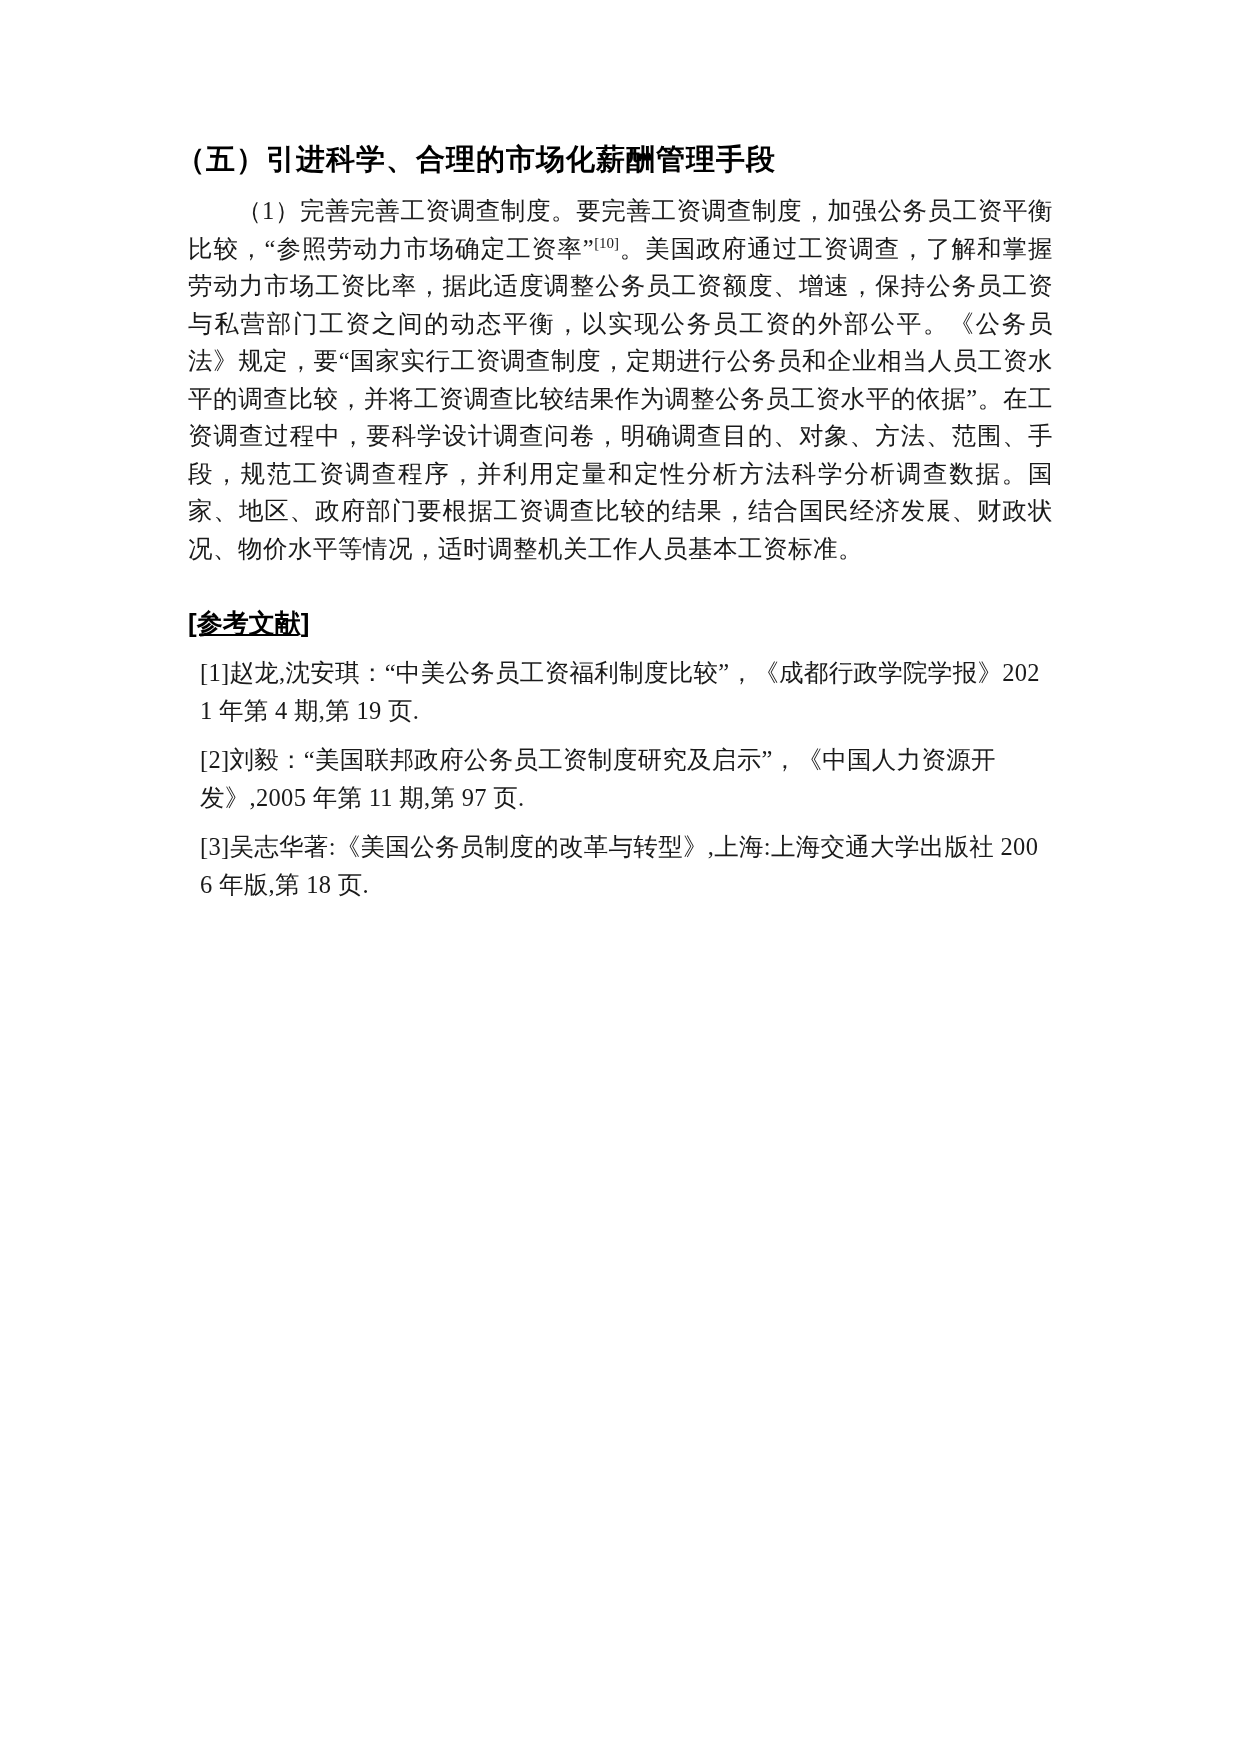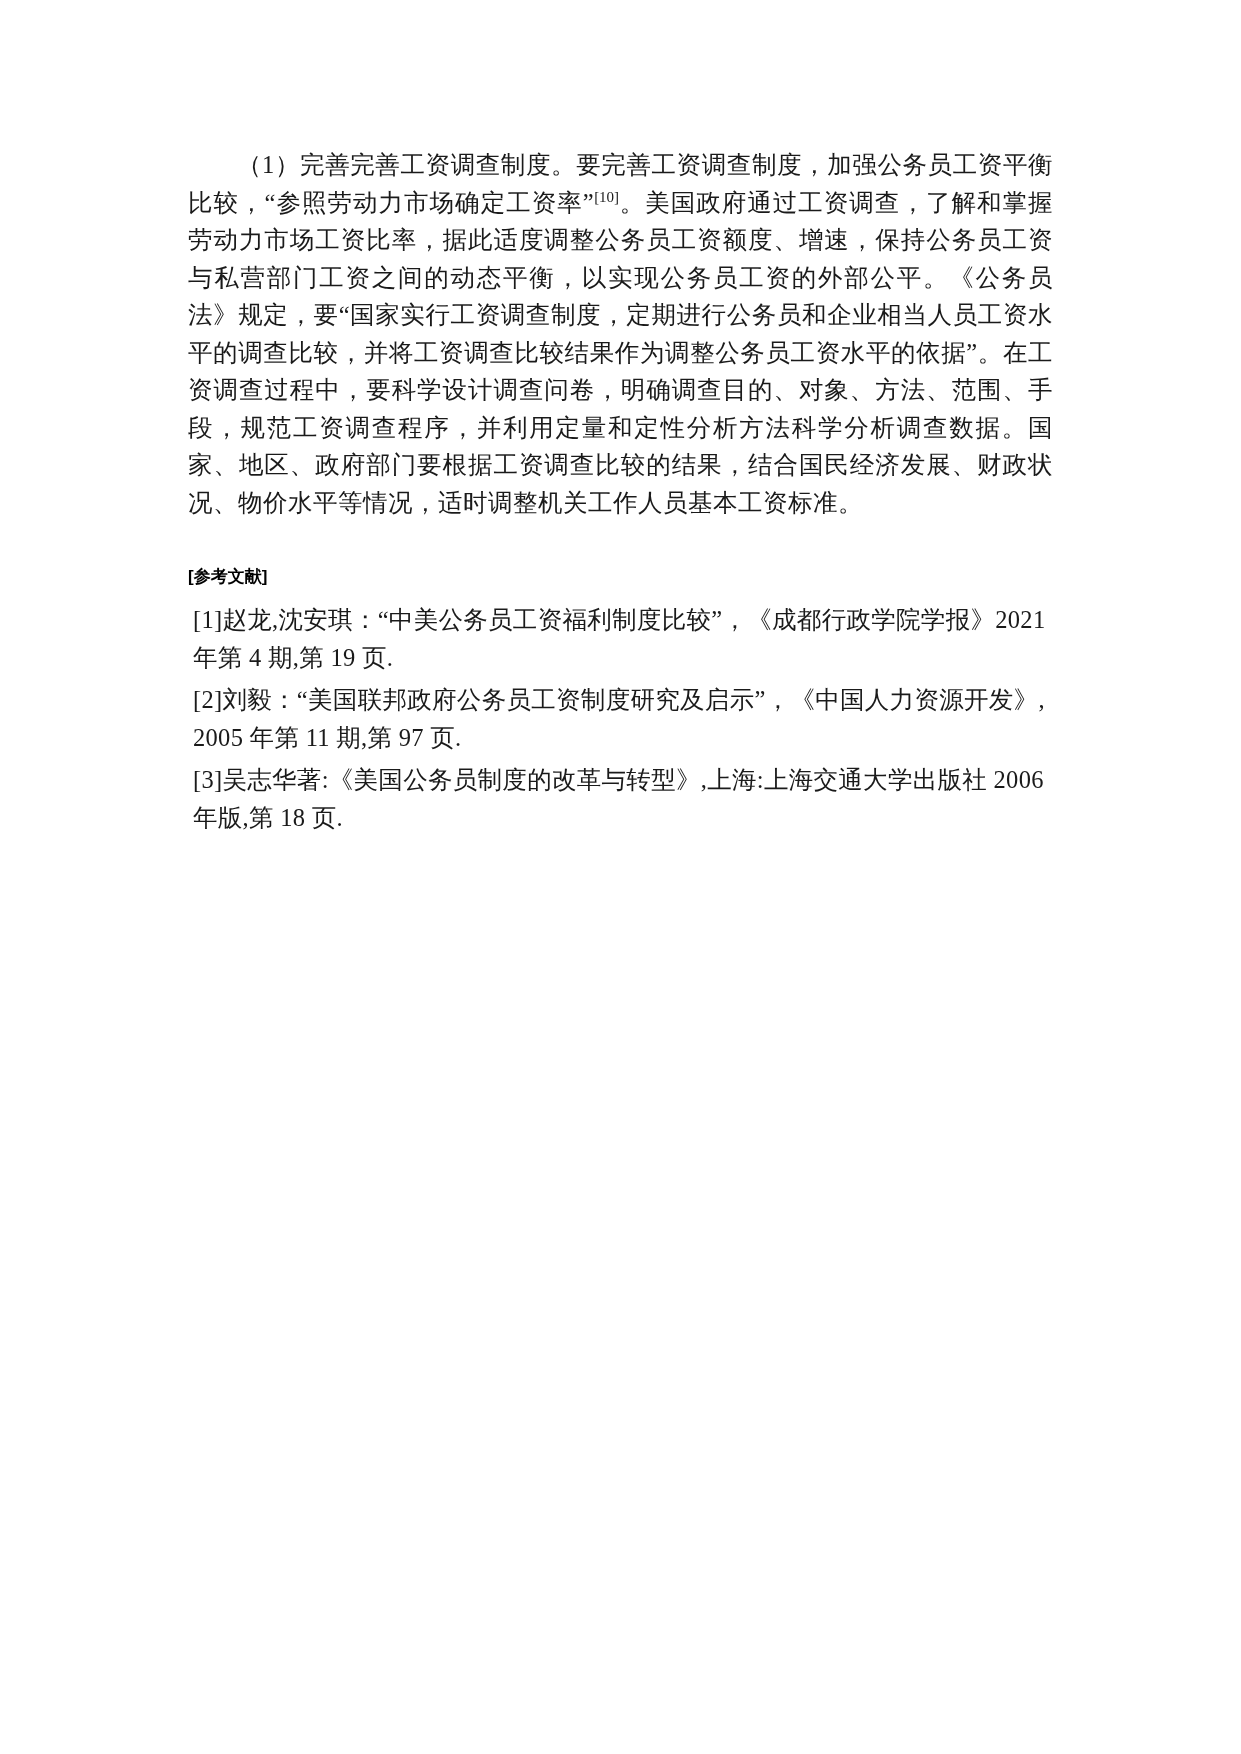--- a/index.html
+++ b/index.html
@@ -42,38 +42,40 @@
   .sup-note {
     font-size: 15px;
     vertical-align: super;
     line-height: 0;
     letter-spacing: 0;
   }
   .refs-heading {
     margin: 37px 0 0 0;
     font-family: "Liberation Sans", "DejaVu Sans", sans-serif;
     font-weight: 700;
-    font-size: 17px;
+    font-size: 26px;
     line-height: 38px;
     color: #000000;
+    text-decoration: underline;
   }
   .ref-item {
-    margin: 5px;
+    margin: 12px;
     font-size: 24.5px;
     line-height: 37.5px;
     text-align: left;
     letter-spacing: 0.3px;
     word-break: break-all;
   }
 </style>
 </head>
 <body>
 
 <div class="page">
 
+  <h2 class="section-title">（五）引进科学、合理的市场化薪酬管理手段</h2>
 
   <div class="body-block">
 
     <p class="para"><span>（1）完善完善工资调查制度。要完善工资调查制度，加强公务员工资平衡比较，“参照劳动力市场确定工资率”</span><span class="sup-note">[10]</span><span>。美国政府通过工资调查，了解和掌握劳动力市场工资比率，据此适度调整公务员工资额度、增速，保持公务员工资与私营部门工资之间的动态平衡，以实现公务员工资的外部公平。《公务员法》规定，要“国家实行工资调查制度，定期进行公务员和企业相当人员工资水平的调查比较，并将工资调查比较结果作为调整公务员工资水平的依据”。在工资调查过程中，要科学设计调查问卷，明确调查目的、对象、方法、范围、手段，规范工资调查程序，并利用定量和定性分析方法科学分析调查数据。国家、地区、政府部门要根据工资调查比较的结果，结合国民经济发展、财政状况、物价水平等情况，适时调整机关工作人员基本工资标准。</span></p>
 
 
 
   </div>
 
   <h3 class="refs-heading">[参考文献]</h3>

